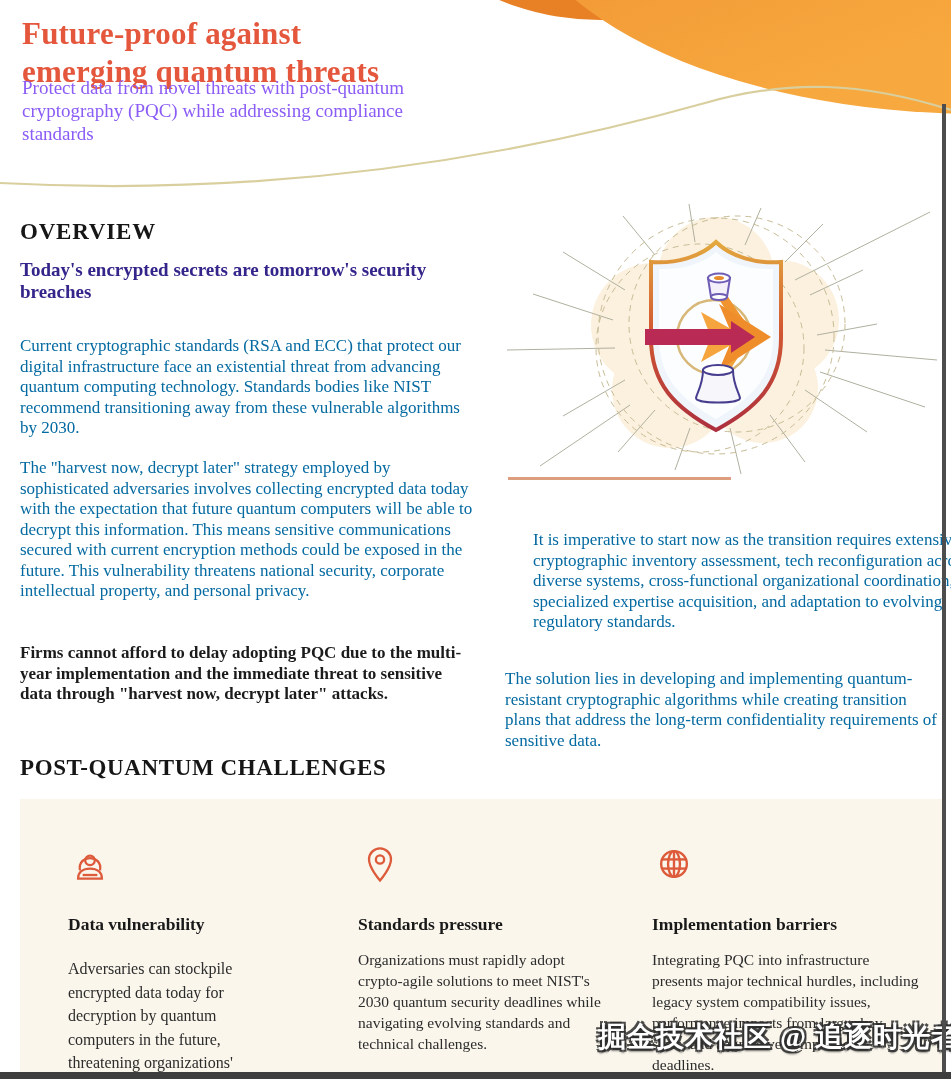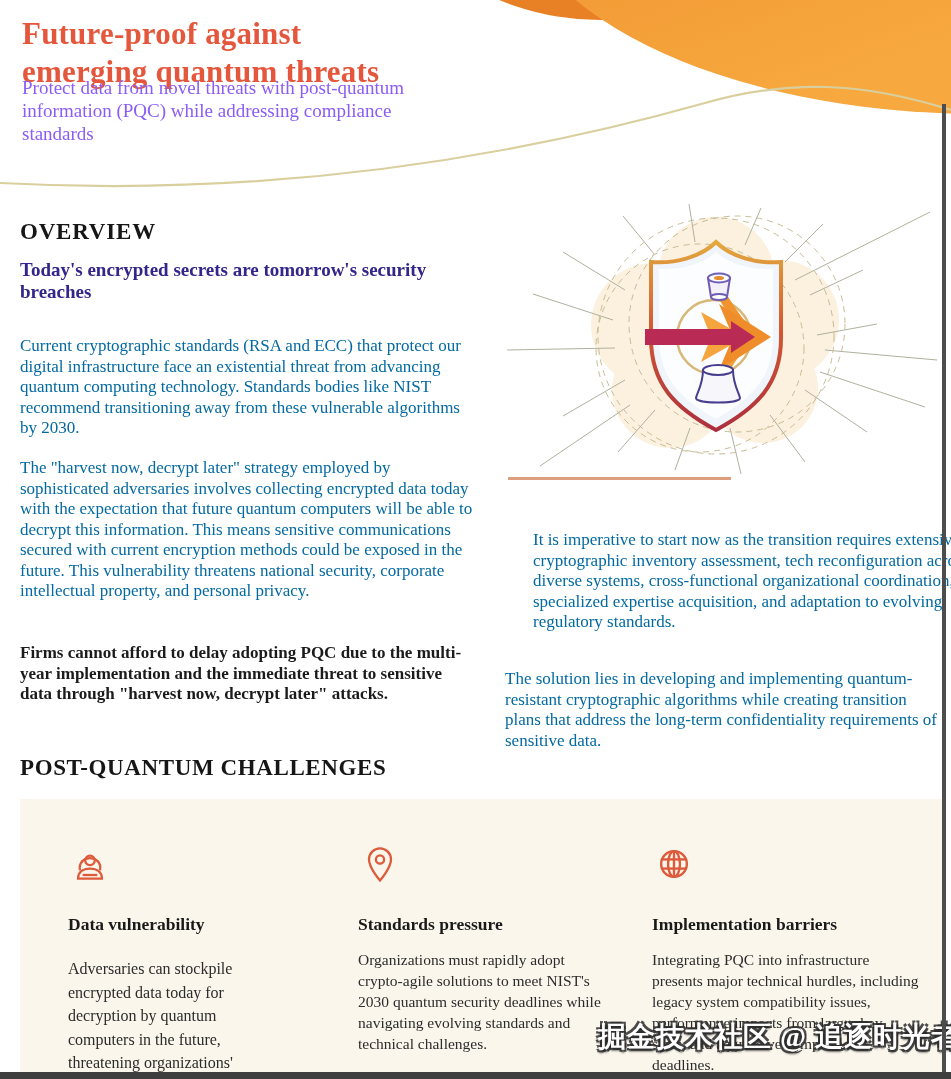--- a/index.html
+++ b/index.html
@@ -66,21 +66,21 @@
   <svg class="swoosh" viewBox="0 0 951 230">
     <path d="M 0 183 C 280 198 520 155 705 103 C 790 79 862 82 951 110" fill="none" stroke="#d9cf9e" stroke-width="2.2"></path>
   </svg>
 
   <h1 class="page-title">
     <span>Future-proof against</span>
     <span>emerging quantum threats</span>
   </h1>
   <div class="page-subtitle">
     <span>Protect data from novel threats with post-quantum</span>
-    <span>information (PQC) while addressing compliance</span>
+    <span>cryptography (PQC) while addressing compliance</span>
     <span>standards</span>
   </div>
 
   <div class="h-overview">OVERVIEW</div>
   <div class="h-purple">Today's encrypted secrets are tomorrow's security breaches</div>
   <p class="para p1">Current cryptographic standards (RSA and ECC) that protect our digital infrastructure face an existential threat from advancing quantum computing technology. Standards bodies like NIST recommend transitioning away from these vulnerable algorithms by 2030.</p>
   <p class="para p2">The "harvest now, decrypt later" strategy employed by sophisticated adversaries involves collecting encrypted data today with the expectation that future quantum computers will be able to decrypt this information. This means sensitive communications secured with current encryption methods could be exposed in the future. This vulnerability threatens national security, corporate intellectual property, and personal privacy.</p>
   <p class="para p3">Firms cannot afford to delay adopting PQC due to the multi-year implementation and the immediate threat to sensitive data through "harvest now, decrypt later" attacks.</p>
 
   <svg class="illustration" viewBox="0 0 440 280">

